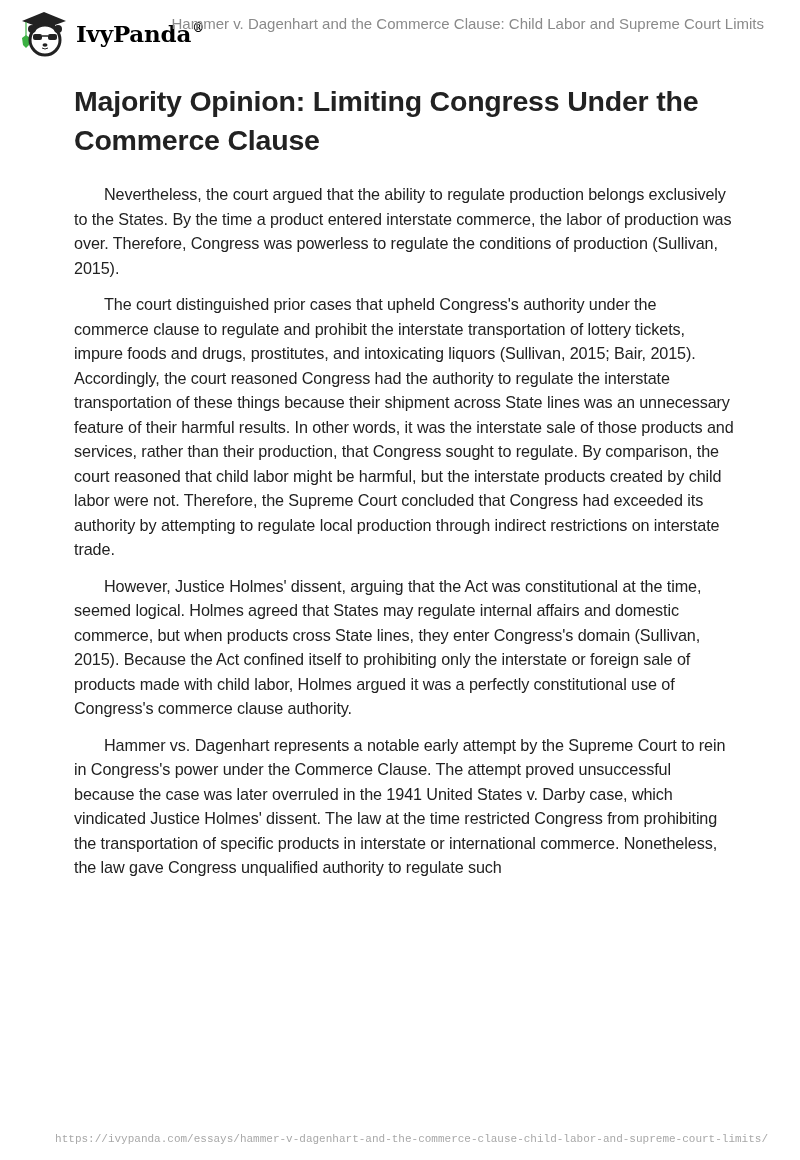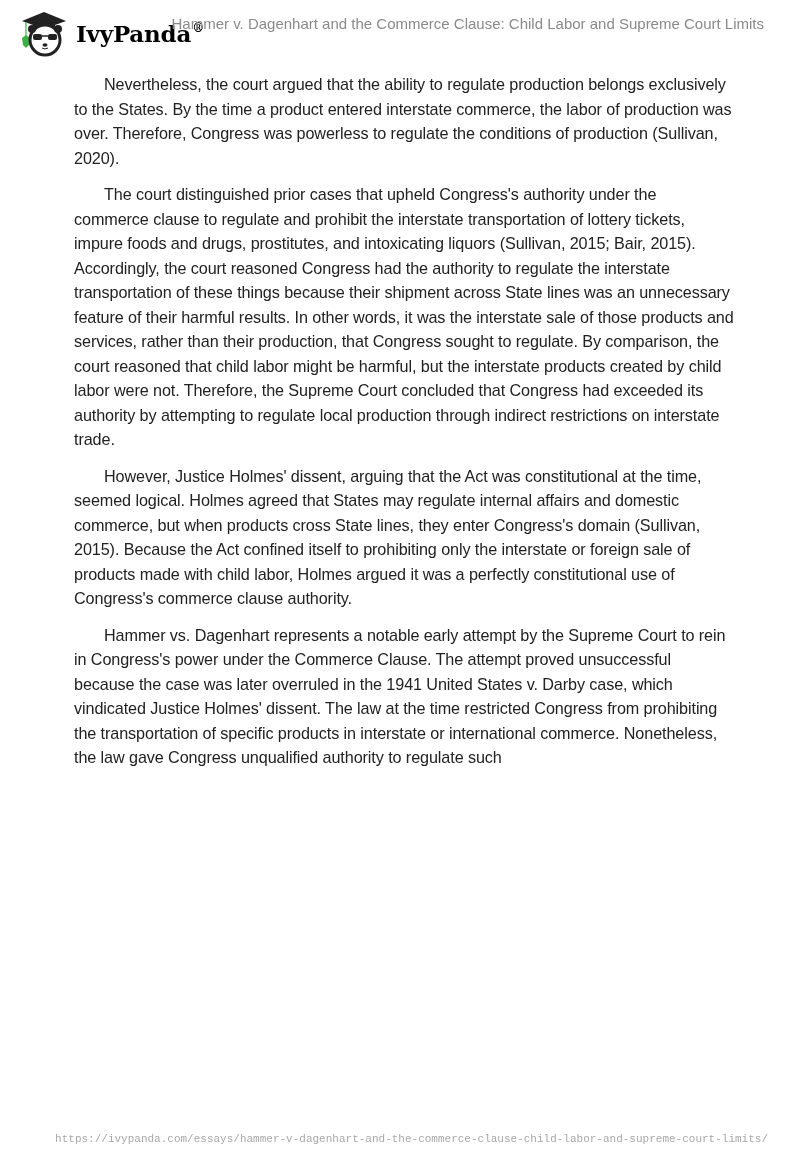--- a/index.html
+++ b/index.html
@@ -127,20 +127,21 @@
       <ellipse cx="27" cy="37" rx="2.5" ry="1.8" fill="#222222"></ellipse>
       <path d="M24,40 Q27,42 30,40" stroke="#222222" stroke-width="1" fill="none"></path>
     </svg>
     <span class="logo-text"><span>IvyPanda</span><sup>®</sup></span>
   </div>
   <div class="header-title">Hammer v. Dagenhart and the Commerce Clause: Child Labor and Supreme Court Limits</div>
 </div>
 
 <div class="content">
 
-  <p class="indent para">Nevertheless, the court argued that the ability to regulate production belongs exclusively to the States. By the time a product entered interstate commerce, the labor of production was over. Therefore, Congress was powerless to regulate the conditions of production (Sullivan, 2020).</p>
+  <h2 class="h-majority">Majority Opinion: Limiting Congress Under the Commerce Clause</h2>
+  <p class="indent para">Nevertheless, the court argued that the ability to regulate production belongs exclusively to the States. By the time a product entered interstate commerce, the labor of production was over. Therefore, Congress was powerless to regulate the conditions of production (Sullivan, 2015).</p>
   <p class="indent para">The court distinguished prior cases that upheld Congress's authority under the commerce clause to regulate and prohibit the interstate transportation of lottery tickets, impure foods and drugs, prostitutes, and intoxicating liquors (Sullivan, 2015; Bair, 2015). Accordingly, the court reasoned Congress had the authority to regulate the interstate transportation of these things because their shipment across State lines was an unnecessary feature of their harmful results. In other words, it was the interstate sale of those products and services, rather than their production, that Congress sought to regulate. By comparison, the court reasoned that child labor might be harmful, but the interstate products created by child labor were not. Therefore, the Supreme Court concluded that Congress had exceeded its authority by attempting to regulate local production through indirect restrictions on interstate trade.</p>
 
   <p class="indent para">However, Justice Holmes' dissent, arguing that the Act was constitutional at the time, seemed logical. Holmes agreed that States may regulate internal affairs and domestic commerce, but when products cross State lines, they enter Congress's domain (Sullivan, 2015). Because the Act confined itself to prohibiting only the interstate or foreign sale of products made with child labor, Holmes argued it was a perfectly constitutional use of Congress's commerce clause authority.</p>
   <p class="indent para">Hammer vs. Dagenhart represents a notable early attempt by the Supreme Court to rein in Congress's power under the Commerce Clause. The attempt proved unsuccessful because the case was later overruled in the 1941 United States v. Darby case, which vindicated Justice Holmes' dissent. The law at the time restricted Congress from prohibiting the transportation of specific products in interstate or international commerce. Nonetheless, the law gave Congress unqualified authority to regulate such</p>
 </div>
 
 <div class="footer-url">https://ivypanda.com/essays/hammer-v-dagenhart-and-the-commerce-clause-child-labor-and-supreme-court-limits/</div>
 
 </body></html>

